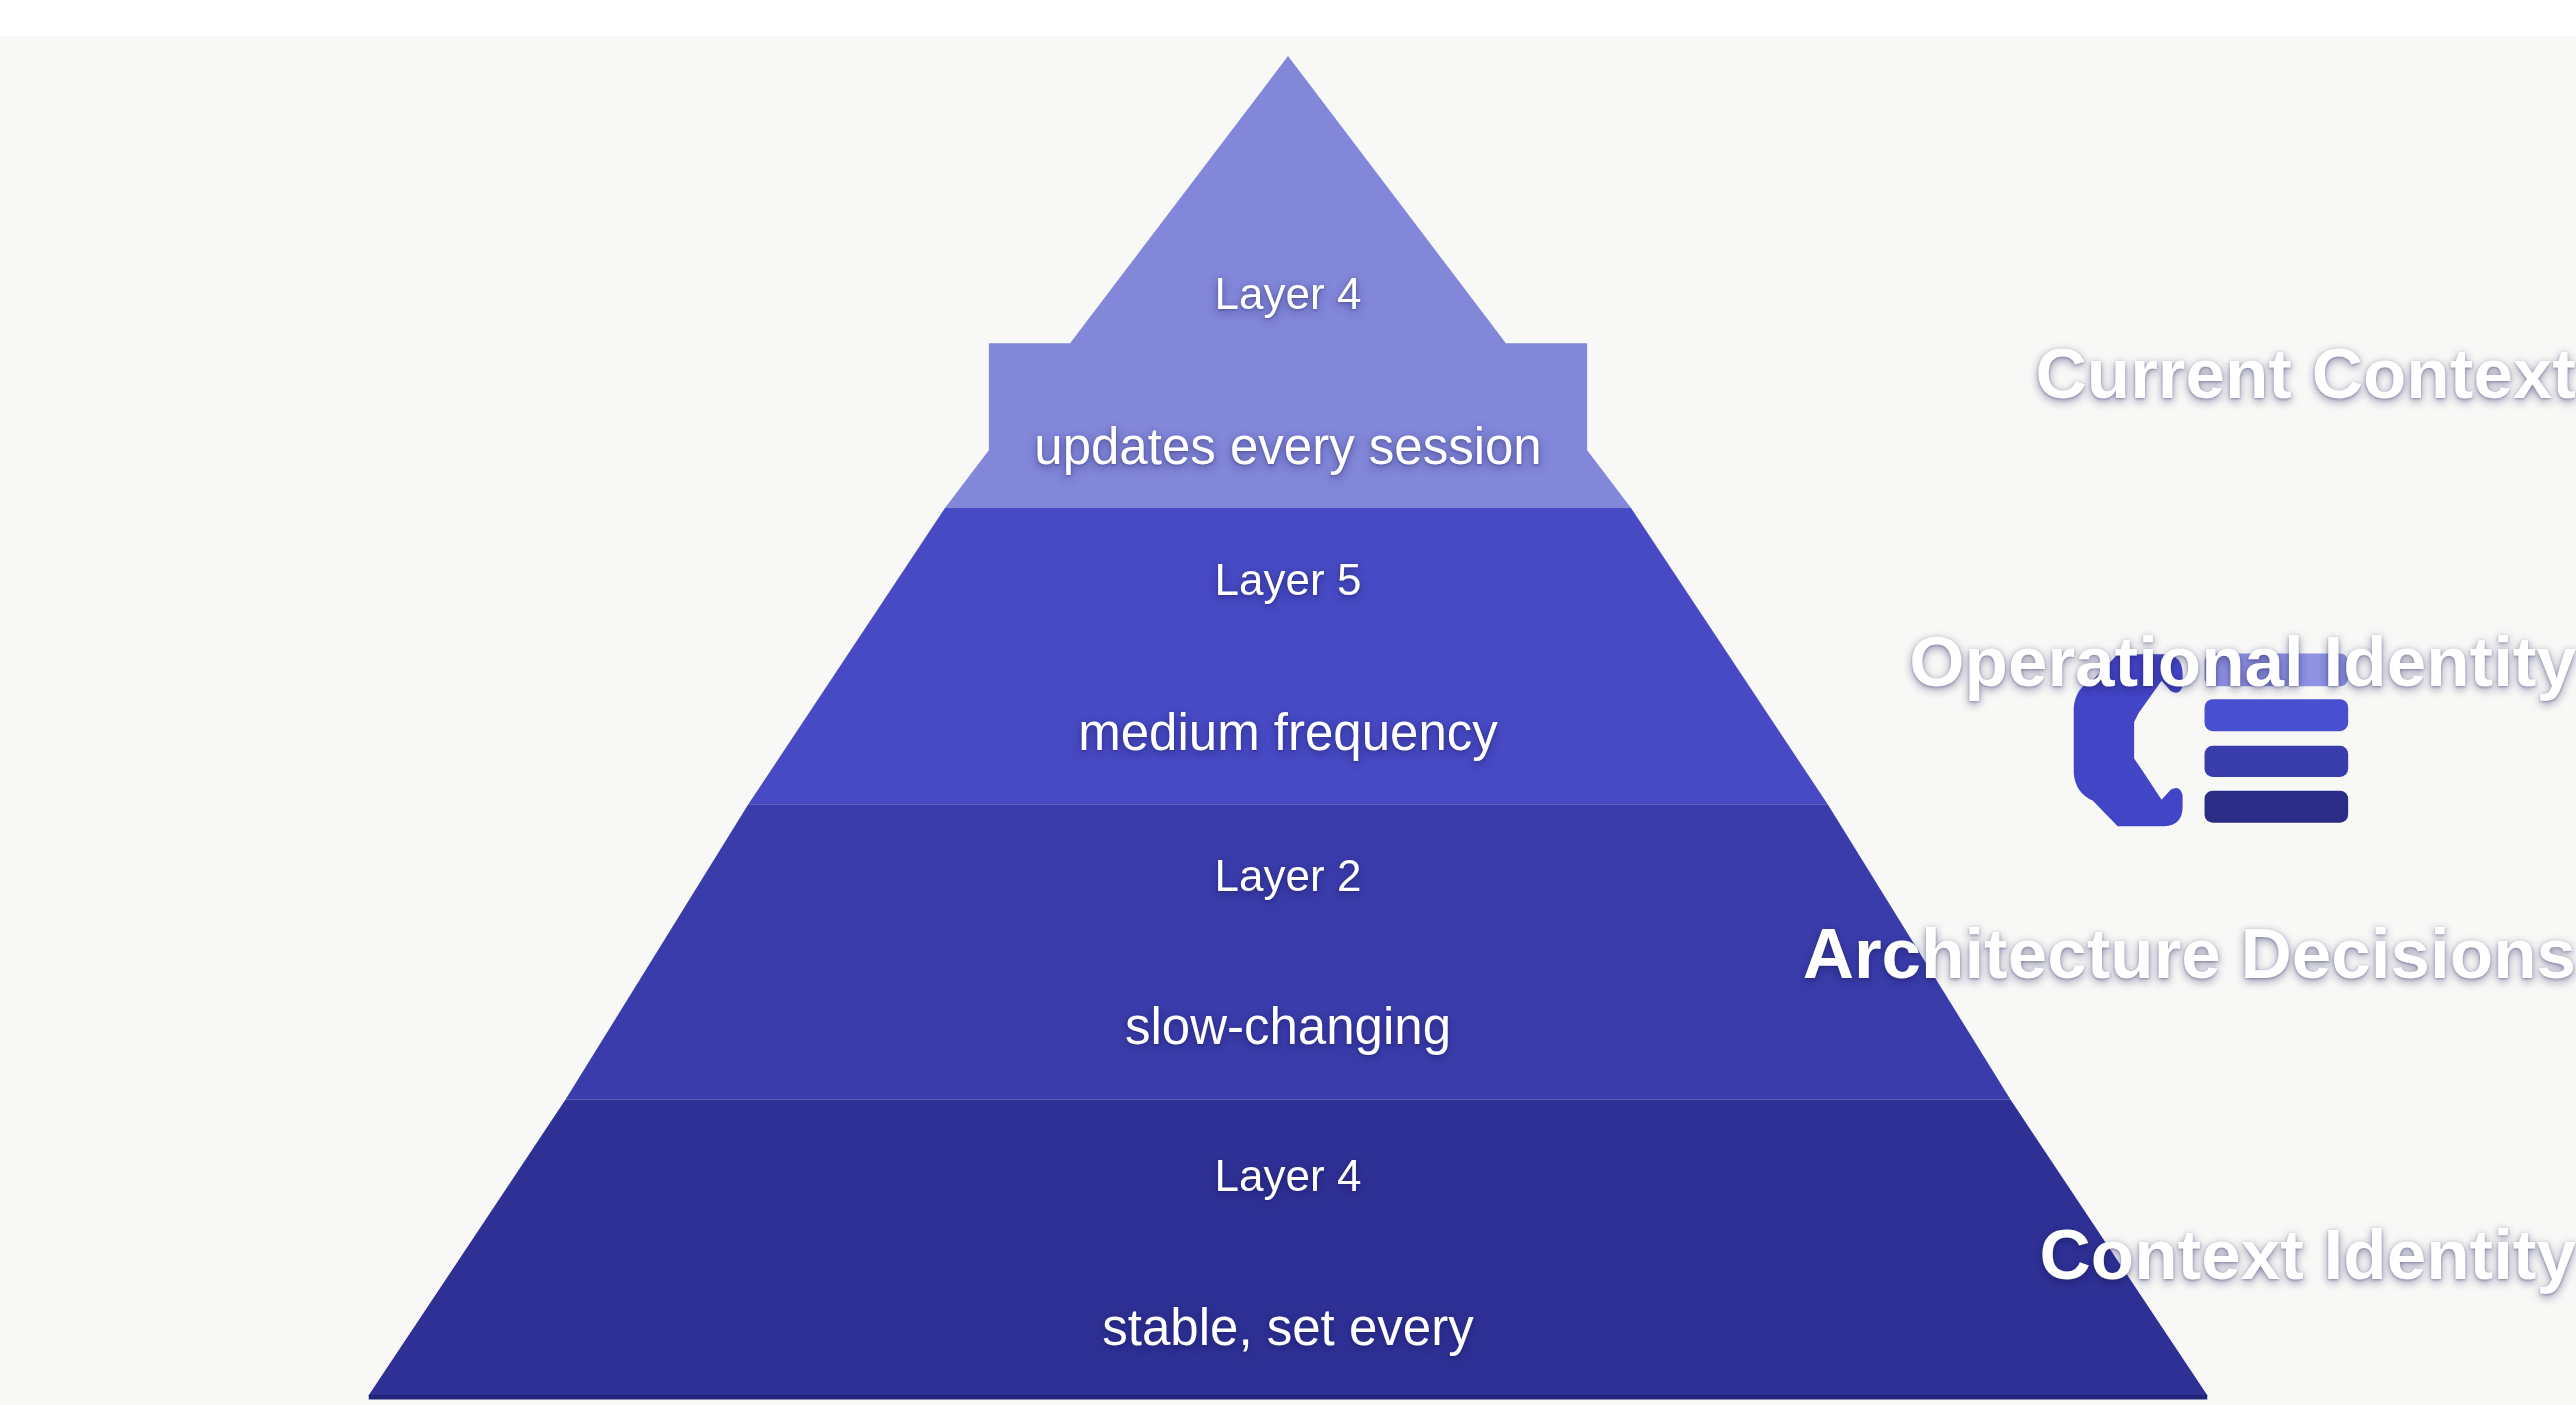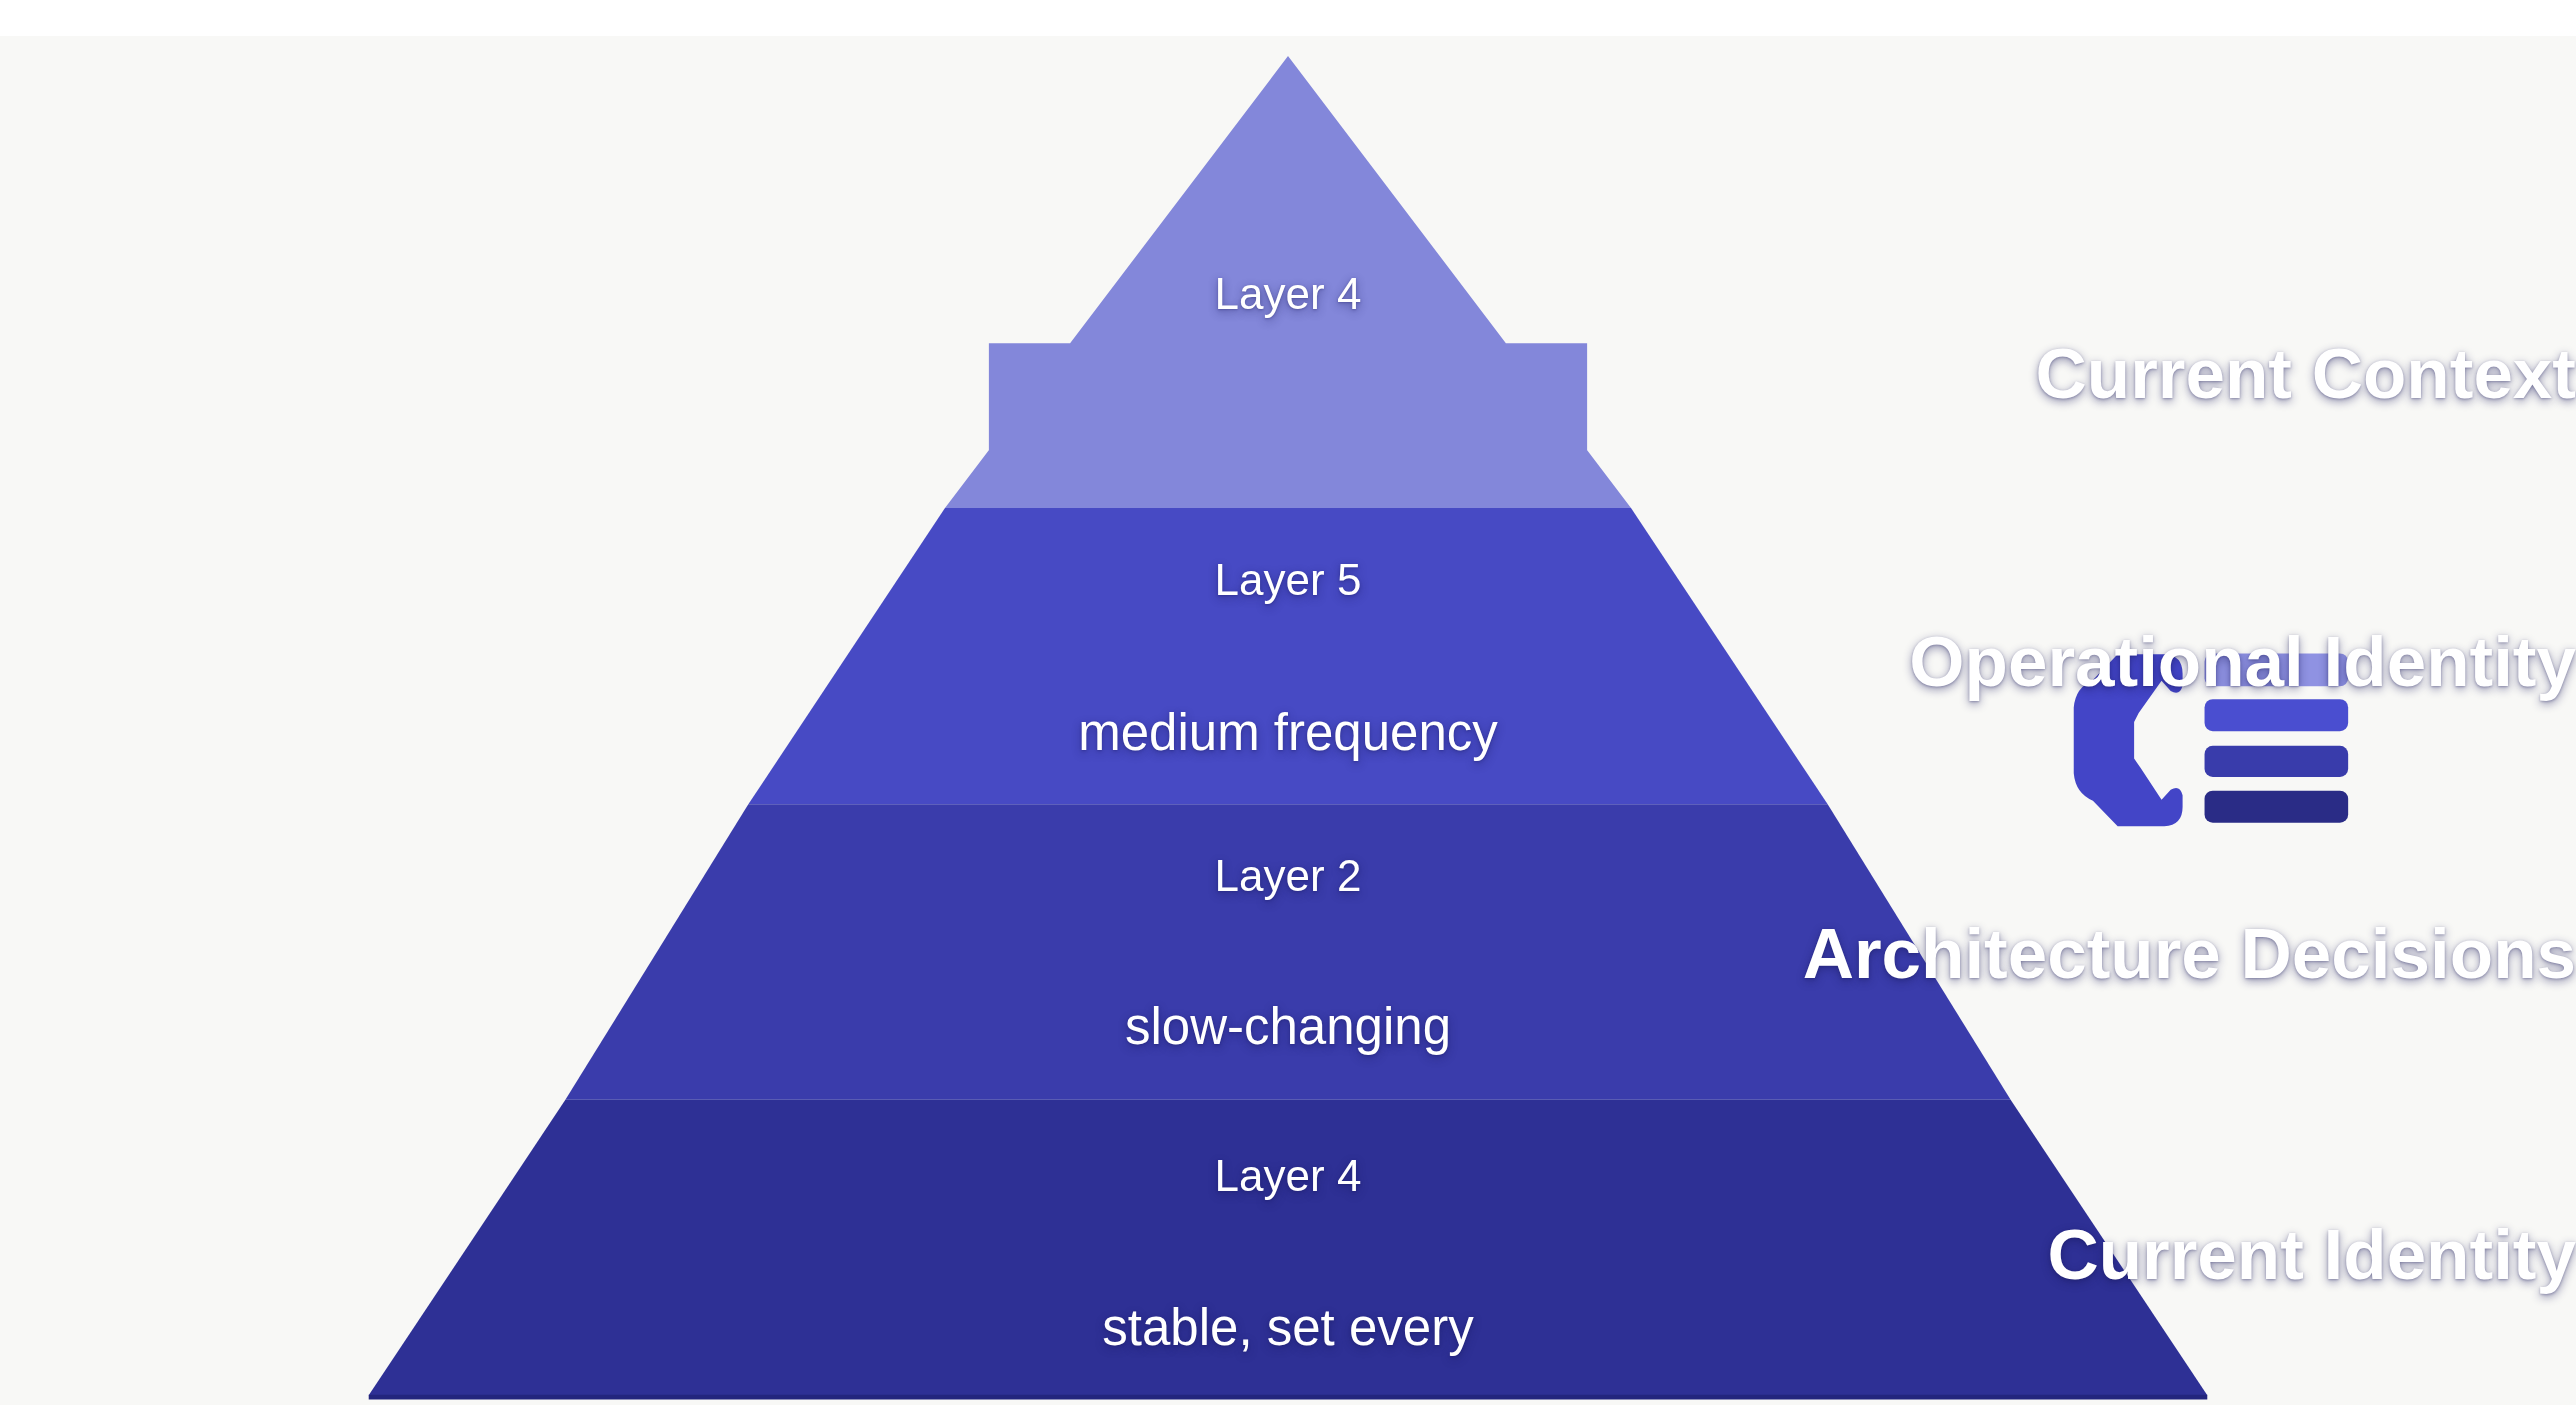--- a/index.html
+++ b/index.html
@@ -56,27 +56,28 @@
 
       <rect x="2410" y="675" width="157" height="36" rx="9" fill="#8f92e2"></rect>
       <rect x="2410" y="725" width="157" height="35" rx="9" fill="#4a4ed0"></rect>
       <rect x="2410" y="776" width="157" height="34" rx="9" fill="#393cab"></rect>
       <rect x="2410" y="825" width="157" height="35" rx="9" fill="#2a2c86"></rect>
     </g>
   </svg>
 
   <div class="txt t-label" style="top:231px">Layer 4</div>
   <div class="txt t-title" style="top:295px">Current Context</div>
+  <div class="txt t-sub" style="top:380px">updates every session</div>
 
   <div class="txt t-label" style="top:517px">Layer 5</div>
   <div class="txt t-title" style="top:583px">Operational Identity</div>
   <div class="txt t-sub" style="top:666px">medium frequency</div>
 
   <div class="txt t-label" style="top:813px">Layer 2</div>
   <div class="txt t-title" style="top:875px">Architecture Decisions</div>
   <div class="txt t-sub" style="top:960px">slow-changing</div>
 
   <div class="txt t-label" style="top:1113px">Layer 4</div>
-  <div class="txt t-title" style="top:1176px">Current Identity</div>
+  <div class="txt t-title" style="top:1176px">Context Identity</div>
   <div class="txt t-sub" style="top:1261px">stable, set every</div>
 
 </div>
 
 
 </body></html>

